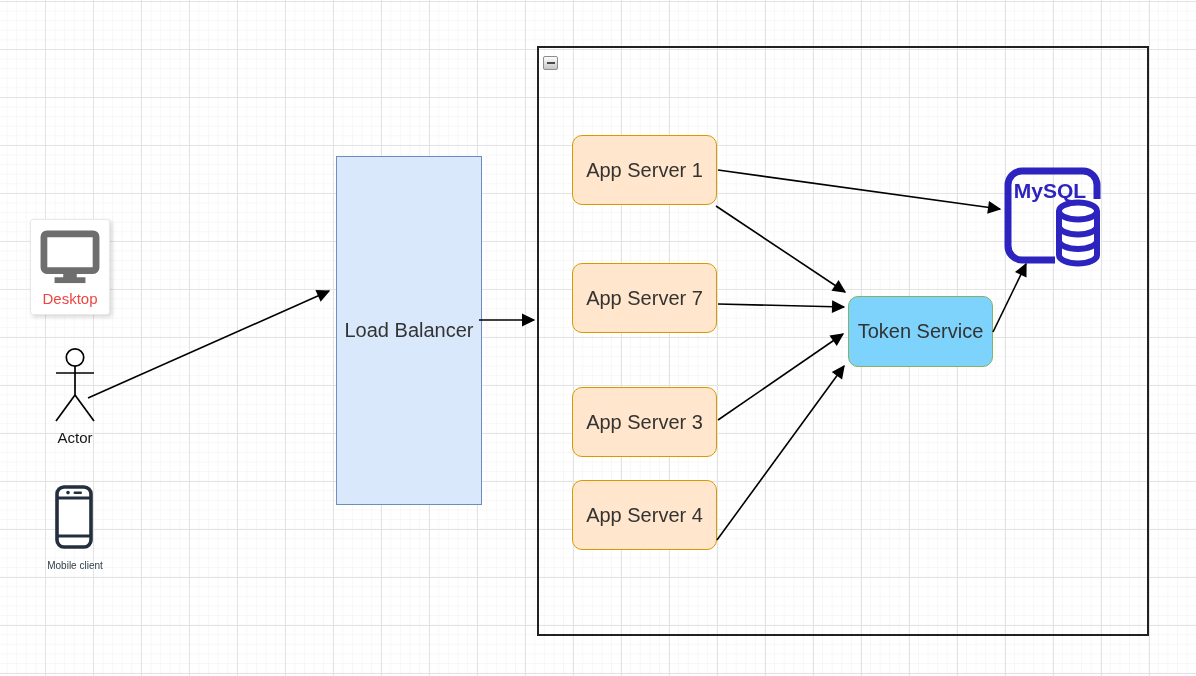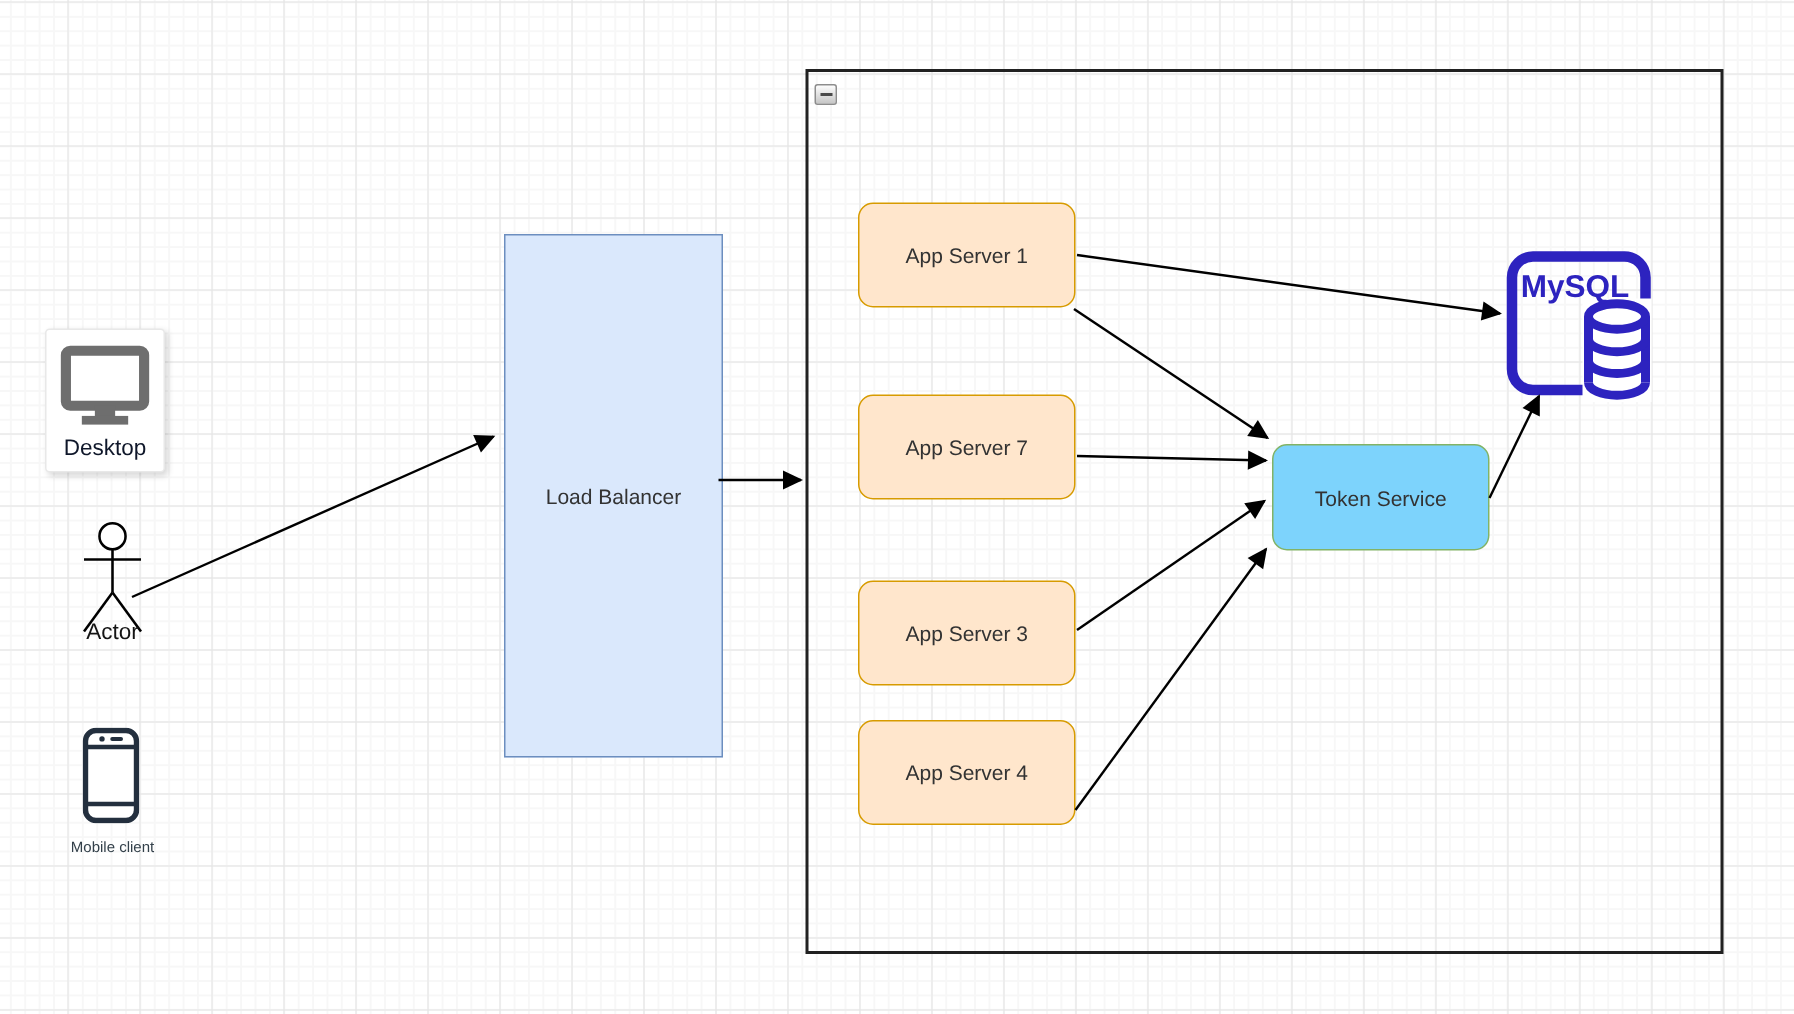--- a/index.html
+++ b/index.html
@@ -9,32 +9,32 @@
     background-color:#ffffff;
     background-image:
       linear-gradient(#e3e3e3 1px, transparent 1px),
       linear-gradient(90deg, #e3e3e3 1px, transparent 1px),
       linear-gradient(#f7f7f7 1px, transparent 1px),
       linear-gradient(90deg, #f7f7f7 1px, transparent 1px);
     background-size:48px 48px,48px 48px,9.6px 9.6px,9.6px 9.6px;
     background-position:-3px 1px,-3px 1px,-3px 1px,-3px 1px;
   }
   .node{position:absolute;box-sizing:border-box;display:flex;align-items:center;justify-content:center;}
-  .lbl{color:#333;font-size:14px;white-space:nowrap;}
+  .lbl{color:#333;font-size:20px;white-space:nowrap;}
 
   .desktop-card{
     left:30px;top:219px;width:80px;height:96px;
     background:#fff;border:1px solid #e8e8e8;border-radius:3px;
     box-shadow:2px 2px 4px rgba(0,0,0,0.16);
     flex-direction:column;justify-content:flex-start;padding-top:9px;
   }
-  .desktop-card .lbl{color:#0f172a;font-size:15px;margin-top:5px;}
+  .desktop-card .lbl{color:#ef4444;font-size:15px;margin-top:5px;}
 
   .actor-figure{left:53px;top:347px;width:44px;height:78px;}
-  .actor-label{position:absolute;left:40px;top:413px;width:70px;text-align:center;color:#141414;font-size:15px;}
+  .actor-label{position:absolute;left:40px;top:429px;width:70px;text-align:center;color:#141414;font-size:15px;}
 
   .mobile-figure{left:55px;top:485px;width:38px;height:64px;}
   .mobile-label{position:absolute;left:23px;top:560px;width:104px;text-align:center;color:#33404a;font-size:10px;}
 
   .load-balancer{
     left:336px;top:156px;width:146px;height:349px;
     background:#dae8fc;border:1px solid #6c8ebf;
   }
 
   .container-box{

